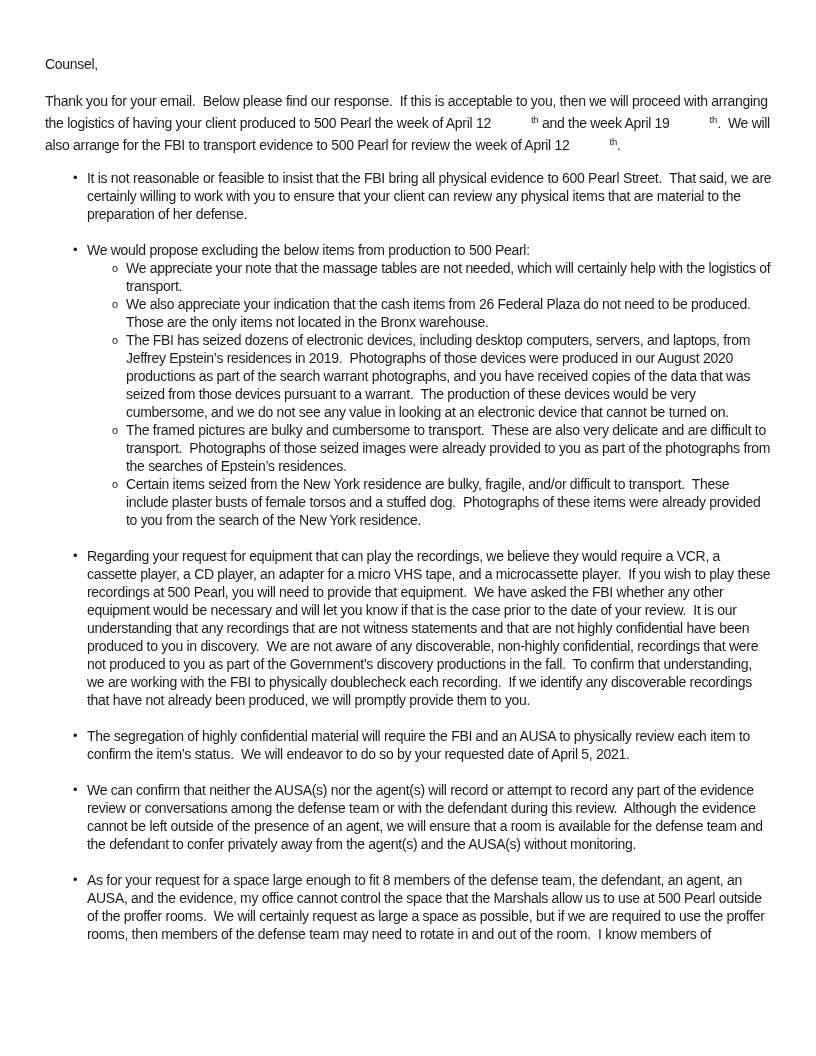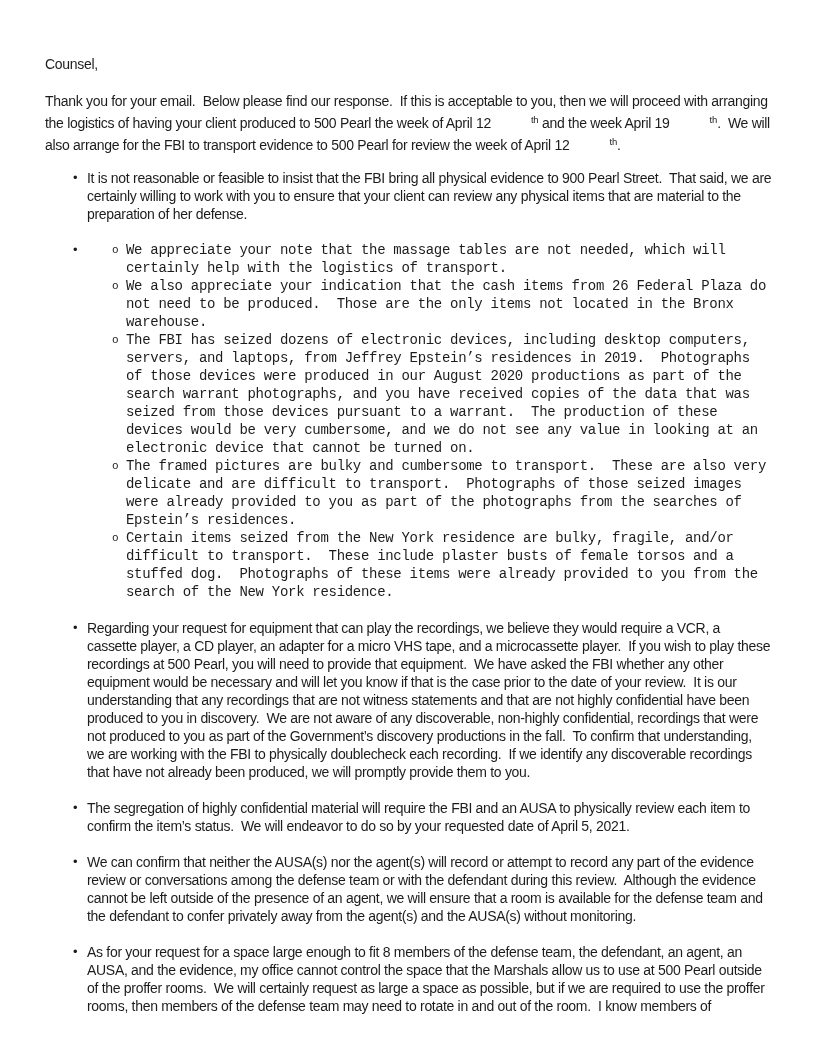--- a/index.html
+++ b/index.html
@@ -35,21 +35,21 @@
   ul.l2 { list-style: none; margin: 0; padding: 0; }
   li.l1-item { position: relative; padding-left: 42px; }
   li.l1-item::before {
     content: "\2022";
     position: absolute;
     left: 28px;
     top: 0;
     font-size: 13px;
     line-height: 18px;
   }
-  li.l2-item { position: relative; padding-left: 39px; font-family: Liberation Mono, monospace; }
+  li.l2-item { position: relative; padding-left: 39px; }
   li.l2-item::before {
     content: "o";
     position: absolute;
     left: 25px;
     top: -0.5px;
     font-size: 11px;
     line-height: 18px;
   }
   li.gap { margin-top: 18px; }
 </style>
@@ -59,24 +59,25 @@
 <div class="page">
 
   <p class="greeting txt">Counsel,</p>
 
   <p class="intro txt"><span>Thank you for your email.  Below please find our response.  If this is acceptable to you, then we will proceed with arranging the logistics of having your client produced to 500 Pearl the week of April 12</span><sup>th</sup><span> and the week April 19</span><sup>th</sup><span>.  We will also arrange for the FBI to transport evidence to 500 Pearl for review the week of April 12</span><sup>th</sup><span>.</span></p>
 
 
   <ul class="l1">
 
     <li class="l1-item">
-      <span class="txt">It is not reasonable or feasible to insist that the FBI bring all physical evidence to 900 Pearl Street.  That said, we are certainly willing to work with you to ensure that your client can review any physical items that are material to the preparation of her defense.</span>
+      <span class="txt">It is not reasonable or feasible to insist that the FBI bring all physical evidence to 600 Pearl Street.  That said, we are certainly willing to work with you to ensure that your client can review any physical items that are material to the preparation of her defense.</span>
     </li>
 
     <li class="l1-item gap">
+      <span class="txt">We would propose excluding the below items from production to 500 Pearl:</span>
       <ul class="l2">
         <li class="l2-item">
           <span class="txt">We appreciate your note that the massage tables are not needed, which will certainly help with the logistics of transport.</span>
         </li>
         <li class="l2-item">
           <span class="txt">We also appreciate your indication that the cash items from 26 Federal Plaza do not need to be produced.  Those are the only items not located in the Bronx warehouse.</span>
         </li>
         <li class="l2-item">
           <span class="txt">The FBI has seized dozens of electronic devices, including desktop computers, servers, and laptops, from Jeffrey Epstein’s residences in 2019.  Photographs of those devices were produced in our August 2020 productions as part of the search warrant photographs, and you have received copies of the data that was seized from those devices pursuant to a warrant.  The production of these devices would be very cumbersome, and we do not see any value in looking at an electronic device that cannot be turned on.</span>
         </li>

